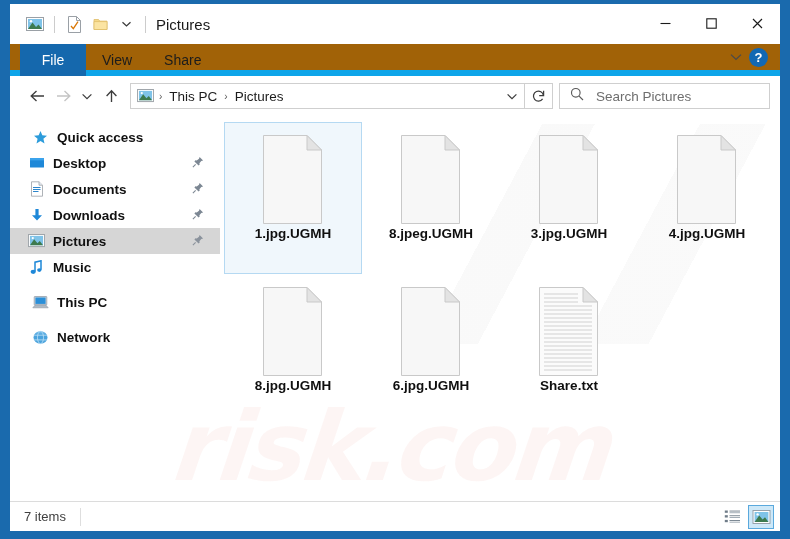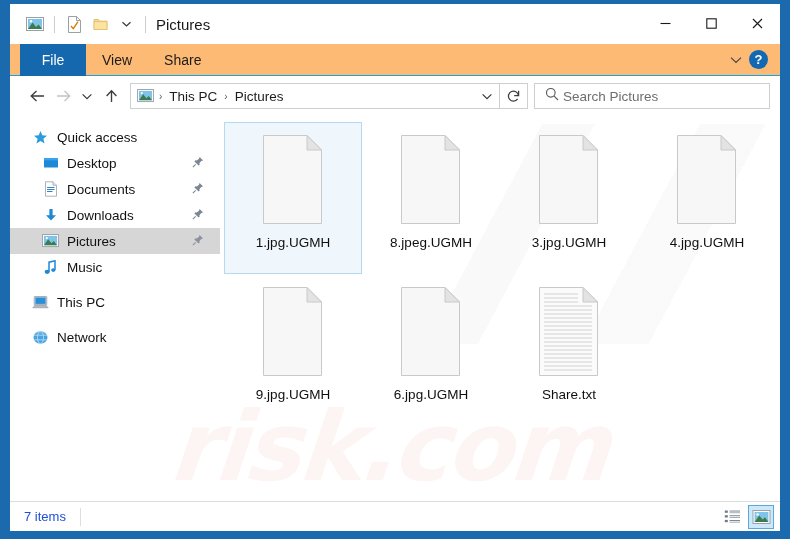--- a/index.html
+++ b/index.html
@@ -69,21 +69,21 @@
   }
   .wc {
     width: 46px; height: 38px;
     display: flex; align-items: center; justify-content: center;
     color: #1b1b1b;
   }
 
   
   #ribbon {
     height: 32px; display: flex; align-items: stretch;
-    background: #fdba74; border-bottom: 1px solid #0ea5e9;
+    background: #a16207; border-bottom: 6px solid #0ea5e9;
     position: relative; z-index: 3; flex: none;
   }
   .tab {
     display: flex; align-items: center; justify-content: center;
     font-size: 14px; color: #1c1c1c; height: 32px;
     padding: 0 16px; min-width: 62px;
   }
   .tab.file {
     background: #1568ad; color: #ffffff;
     width: 66px; padding: 0; margin-left: 10px;
@@ -129,42 +129,43 @@
     align-items: center; justify-content: center;
     color: #3d3d3d; font-size: 11px;
   }
   #refreshbtn {
     width: 28px; height: 26px; border: 1px solid #cfcfcf;
     border-left: none; background: #fff;
     display: flex; align-items: center; justify-content: center;
     color: #3d3d3d; font-size: 14px;
   }
   #searchbox {
-    width: 236px; height: 26px; margin-left: 6px;
+    width: 211px; height: 26px; margin-left: 6px;
     border: 1px solid #cfcfcf; background: #fff;
-    display: flex; align-items: center; padding-left: 10px; gap: 4px;
+    display: flex; align-items: center; padding-left: 10px; gap: 12px;
   }
   #searchbox .ph { font-size: 13.5px; color: #6e6e6e; }
 
   
   #body {
     flex: 1; display: flex; position: relative; z-index: 2;
     min-height: 0;
+    font-weight: bold;
   }
 
   
   #sidebar {
     width: 210px; flex: none; padding-top: 8px;
     background: transparent; position: relative;
   }
   .navitem {
     height: 26px; display: flex; align-items: center;
     padding-left: 22px; gap: 8px; position: relative;
   }
-  .navitem.indent { padding-left: 32px; }
+  .navitem.indent { padding-left: 18px; }
   .navitem .lbl { font-size: 13.5px; color: #111; white-space: nowrap; }
   .navitem.selected { background: #d6d6d6; }
   .navitem .pin { margin-left: auto; margin-right: 16px; }
   .navitem .ico {
     width: 17px; height: 17px; flex: none;
     display: flex; align-items: center; justify-content: center;
   }
   .spacer8 { height: 9px; }
 
   
@@ -177,31 +178,31 @@
     display: flex; flex-direction: column; align-items: center;
     padding-top: 10px;
     border: 1px solid transparent;
   }
   .fileitem.selected {
     background: rgba(205,228,246,0.30);
     border: 1px solid #b5d9f2;
   }
   .fileicon { width: 72px; height: 93px; position: relative; }
   .filename {
-    margin-top: 9px; font-size: 13.5px; color: #0f0f0f;
+    font-size: 13.5px; color: #0f0f0f;
     text-align: center; white-space: nowrap;
   }
 
   
   #statusbar {
     height: 30px; flex: none; display: flex; align-items: center;
     border-top: 1px solid #dcdcdc; background: #ffffff;
     padding: 0 6px 0 14px; position: relative; z-index: 3;
   }
-  #status-text { font-size: 13px; color: #1d4ed8; }
+  #status-text { font-size: 13px; color: #404040; }
   #status-sep { width: 1px; height: 18px; background: #dedede; margin-left: 14px; }
   #viewbtns { margin-left: auto; display: flex; align-items: center; gap: 3px; }
   .viewbtn {
     width: 26px; height: 24px;
     display: flex; align-items: center; justify-content: center;
     border: 1px solid transparent;
   }
   .viewbtn.active { background: #cde8f8; border: 1px solid #5aa9dd; }
 </style>
 </head>
@@ -514,21 +515,21 @@
           <div class="filename">4.jpg.UGMH</div>
         </div>
 
         <div class="fileitem">
           <div class="fileicon">
             <svg width="72" height="93" viewBox="0 0 72 93">
               <path d="M6.5 2.5 H50 L64.5 17 V90.5 H6.5 Z" fill="#f7f7f7" stroke="#c9c9c9" stroke-width="1"></path>
               <path d="M50 2.5 V17 H64.5 Z" fill="#e3e3e3" stroke="#c9c9c9" stroke-width="1"></path>
             </svg>
           </div>
-          <div class="filename">9.jpg.UGMH</div>
+          <div class="filename">8.jpg.UGMH</div>
         </div>
 
         <div class="fileitem">
           <div class="fileicon">
             <svg width="72" height="93" viewBox="0 0 72 93">
               <path d="M6.5 2.5 H50 L64.5 17 V90.5 H6.5 Z" fill="#f7f7f7" stroke="#c9c9c9" stroke-width="1"></path>
               <path d="M50 2.5 V17 H64.5 Z" fill="#e3e3e3" stroke="#c9c9c9" stroke-width="1"></path>
             </svg>
           </div>
           <div class="filename">6.jpg.UGMH</div>

